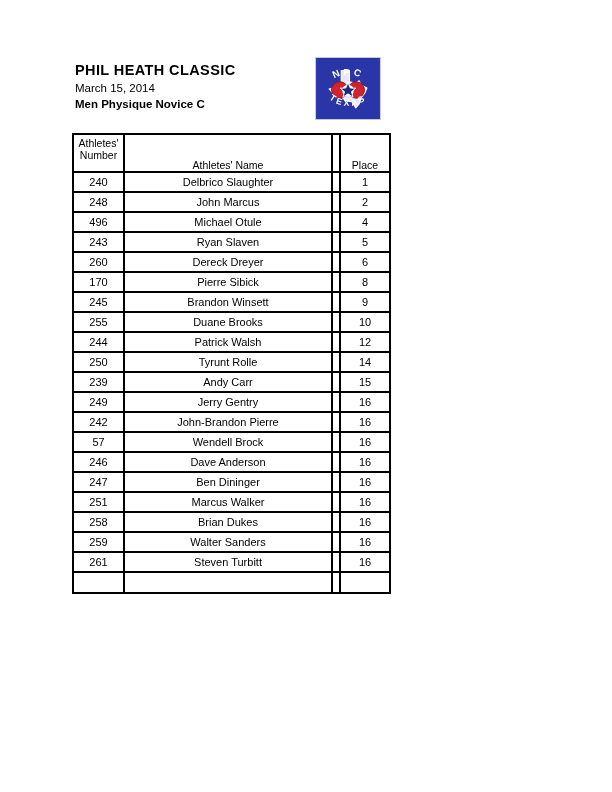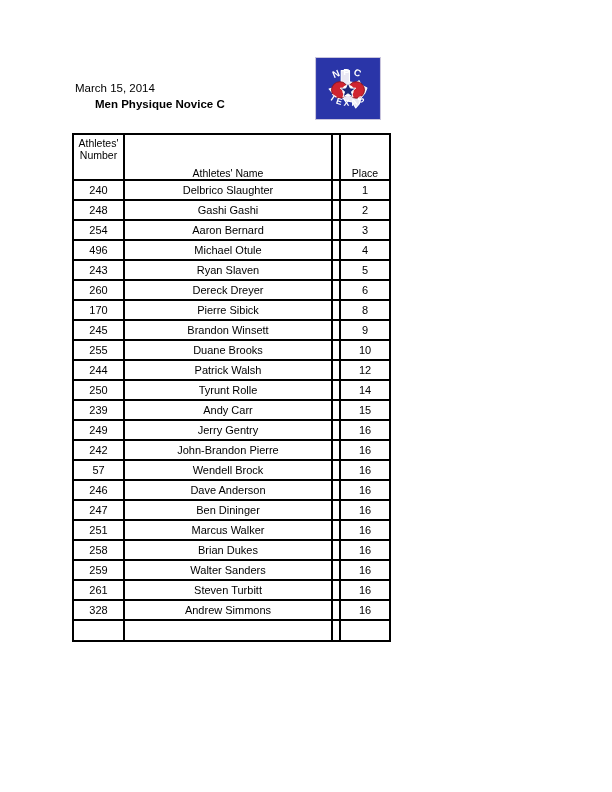--- a/index.html
+++ b/index.html
@@ -26,21 +26,20 @@
     font-size: 11.5px;
     font-weight: normal;
     white-space: nowrap;
   }
   .division {
     position: absolute;
     left: 75px; top: 98px;
     font-size: 11.5px;
     font-weight: bold;
     white-space: nowrap;
-    margin-left: 20px;
   }
   .logo {
     position: absolute;
     left: 315px; top: 57px;
     width: 66px; height: 63px;
     border: 1px solid #c9c5dd;
     box-sizing: border-box;
   }
   table.results {
     position: absolute;
@@ -59,34 +58,35 @@
   table.results thead th {
     height: 28px;
     vertical-align: bottom;
     font-size: 10.5px;
     padding-bottom: 0;
   }
   table.results thead th.c-number {
     white-space: pre-line;
     line-height: 12px;
     vertical-align: middle;
-    padding-bottom: 16px;
+    padding-bottom: 8px;
   }
   table.results tbody td {
     height: 18px;
     font-size: 11px;
     vertical-align: middle;
   }
   table.results tbody tr:last-child td { height: 19px; }
 </style>
 </head>
 <body>
 
 <div class="page">
 
+  <div class="title">PHIL HEATH CLASSIC</div>
   <div class="date">March 15, 2014</div>
   <div class="division">Men Physique Novice C</div>
 
   <svg class="logo" viewBox="0 0 66 63" xmlns="http://www.w3.org/2000/svg">
     <rect x="0" y="0" width="66" height="63" fill="#2a35a8"></rect>
     <path id="logoArcTop" d="M 13 27 A 24 22 0 0 1 53 27" fill="none"></path>
     <path id="logoArcBottom" d="M 11 39 A 27 25 0 0 0 55 39" fill="none"></path>
     <path stroke="#ffffff" stroke-width="1.2" stroke-linejoin="round" d="M 26 13 L 34.5 13 L 34.5 24.5 L 40.5 26 L 44.5 23.5 L 46.5 28 L 52.5 31 L 50.5 36 L 46.5 41 L 44.5 47.5 L 41 51.5 L 37.5 45.5 L 30.5 44 L 24.5 38.5 L 17.5 36.5 L 13.5 32 L 21 30 L 23 25.5 L 26 25.5 Z" fill="#e9e7f3"></path>
     <circle cx="24.5" cy="33" r="8.5" stroke="#8a1420" stroke-width="1" fill="#cf2430"></circle>
     <circle cx="41.5" cy="33" r="8.5" stroke="#8a1420" stroke-width="1" fill="#cf2430"></circle>
@@ -118,29 +118,23 @@
     </thead>
     <tbody>
         <tr>
           <td class="c-number">240</td>
           <td class="c-name">Delbrico Slaughter</td>
           <td class="c-spacer"></td>
           <td class="c-place">1</td>
         </tr>
         <tr>
           <td class="c-number">248</td>
-          <td class="c-name">Gashi Gashi</td>
+          <td class="c-name">John Marcus</td>
           <td class="c-spacer"></td>
           <td class="c-place">2</td>
-        </tr>
-        <tr>
-          <td class="c-number">254</td>
-          <td class="c-name">Aaron Bernard</td>
-          <td class="c-spacer"></td>
-          <td class="c-place">3</td>
         </tr>
         <tr>
           <td class="c-number">496</td>
           <td class="c-name">Michael Otule</td>
           <td class="c-spacer"></td>
           <td class="c-place">4</td>
         </tr>
         <tr>
           <td class="c-number">243</td>
           <td class="c-name">Ryan Slaven</td>
@@ -237,26 +231,20 @@
           <td class="c-spacer"></td>
           <td class="c-place">16</td>
         </tr>
         <tr>
           <td class="c-number">261</td>
           <td class="c-name">Steven Turbitt</td>
           <td class="c-spacer"></td>
           <td class="c-place">16</td>
         </tr>
         <tr>
-          <td class="c-number">328</td>
-          <td class="c-name">Andrew Simmons</td>
-          <td class="c-spacer"></td>
-          <td class="c-place">16</td>
-        </tr>
-        <tr>
           <td class="c-number"></td>
           <td class="c-name"></td>
           <td class="c-spacer"></td>
           <td class="c-place"></td>
         </tr>
       </tbody>
   </table>
 
 </div>
 

